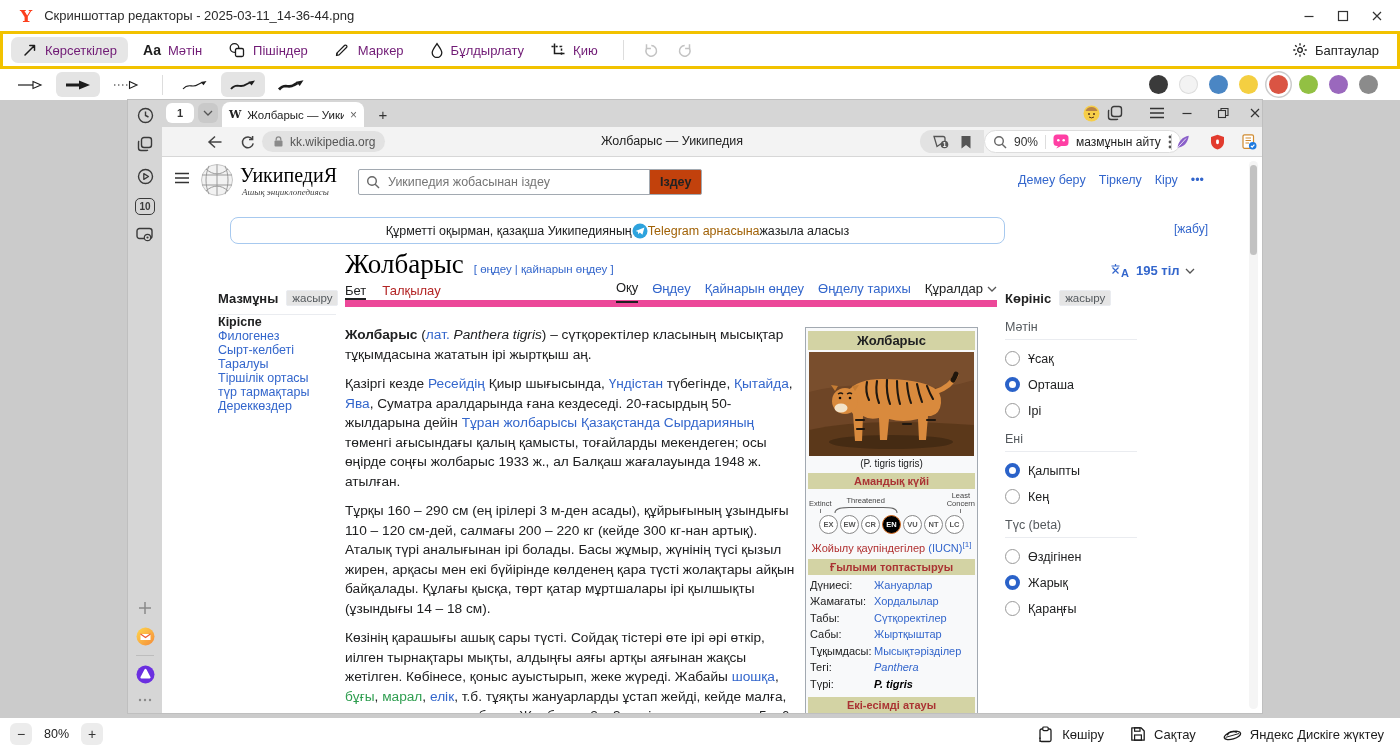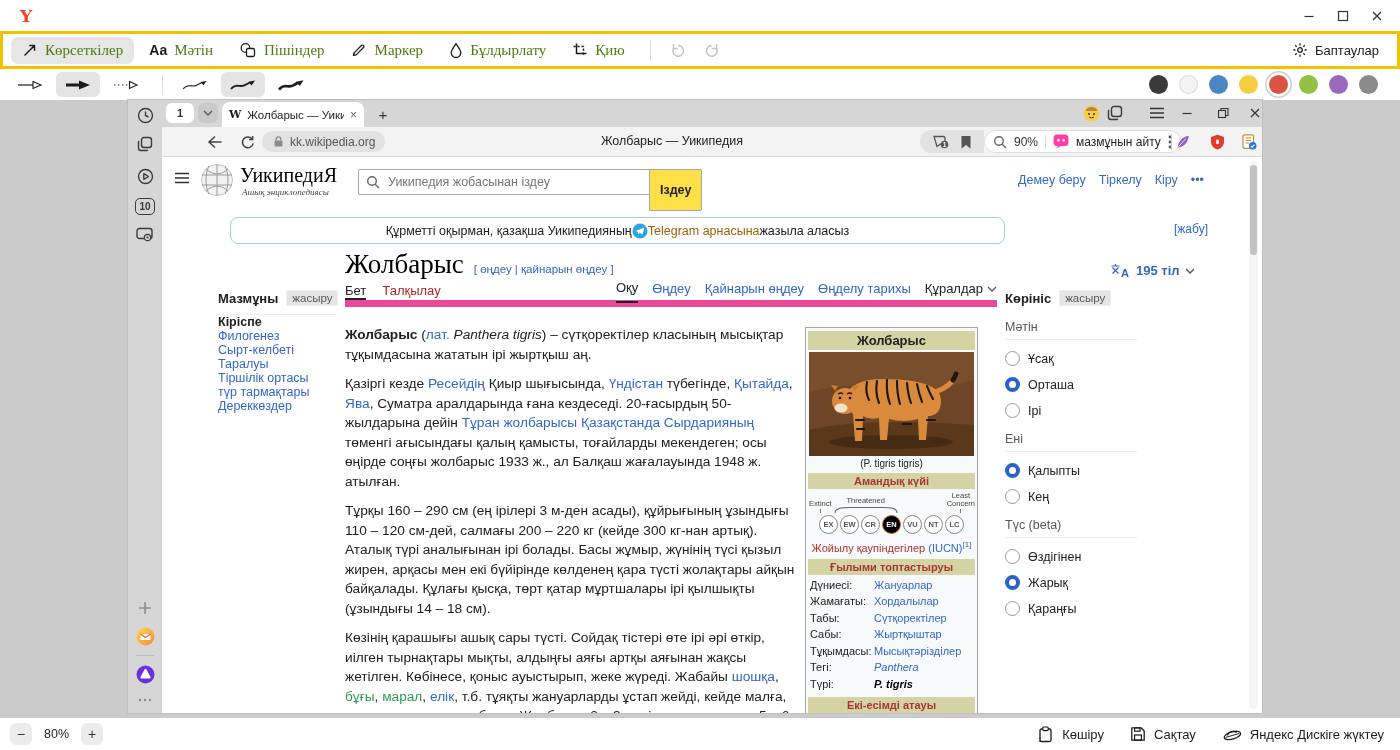--- a/index.html
+++ b/index.html
@@ -10,21 +10,21 @@
   #titlebar{position:absolute;left:0;top:0;width:1400px;height:31px;background:#fff;display:flex;align-items:center;}
   #ylogo{margin-left:20px;font-weight:bold;font-size:17px;color:#fc3f1d;font-family:"DejaVu Serif",serif;}
   #wtitle{margin-left:12px;font-size:13px;color:#2b2b2b;}
   .wctl{width:34px;height:26px;display:flex;align-items:center;justify-content:center;cursor:default;}
   #winctls{margin-left:auto;display:flex;margin-right:6px;}
   
   #toolbar{position:absolute;left:0;top:31px;width:1400px;height:38px;box-sizing:border-box;
            border:3px solid #f2c200;background:#fff;display:flex;align-items:center;padding:0 8px;}
   .tool{display:flex;align-items:center;gap:7px;padding:5px 11px;border-radius:7px;margin-right:4px;cursor:default;}
   .tool.sel{background:#e6e6e6;}
-  .tool span.lbl{font-size:15px;color:#4d7c0f;font-family:Liberation Serif, serif;}
+  .tool span.lbl{font-size:13px;color:#701a75;}
   .ic-text{font-weight:600;font-size:14px;color:#1c1c1c;}
   .vdiv{width:1px;height:20px;background:#ddd;margin:0 10px;}
   .histbtn{padding:4px 8px;border-radius:6px;}
   #settingsbtn{margin-left:auto;display:flex;align-items:center;gap:7px;margin-right:10px;}
   
   #subbar{position:absolute;left:0;top:69px;width:1400px;height:31px;background:#fff;display:flex;align-items:center;padding:0 8px;box-sizing:border-box;}
   .astyle{width:44px;height:25px;border-radius:6px;display:flex;align-items:center;justify-content:center;margin-right:4px;}
   .astyle.sel{background:#e4e4e4;}
   #palette{margin-left:auto;display:flex;align-items:center;gap:11px;margin-right:14px;}
   .swatch{width:19px;height:19px;border-radius:50%;cursor:default;}
@@ -61,21 +61,21 @@
   #whitepill .ra{font-size:12px;color:#222;}
   .pdiv{width:1px;height:14px;background:#ddd;}
   
   #wiki{position:absolute;left:34px;top:57px;width:1100px;height:556px;background:#fff;overflow:hidden;font-family:"Liberation Sans",sans-serif;}
   #wk-burger{position:absolute;left:12px;top:15px;}
   #wk-logo{position:absolute;left:38px;top:6px;}
   #wk-word{position:absolute;left:78px;top:7px;font-family:"Liberation Serif",serif;font-size:20px;color:#000;}
   #wk-tag{position:absolute;left:80px;top:30px;font-family:"Liberation Serif",serif;font-style:italic;font-size:9px;color:#444;}
   #wk-search{position:absolute;left:196px;top:12px;width:292px;height:26px;border:1px solid #a2a9b1;border-radius:2px 0 0 2px;box-sizing:border-box;display:flex;align-items:center;padding:0 7px;gap:6px;background:#fff;}
   #wk-search input{border:none;outline:none;flex:1;font-size:12.5px;color:#333;font-family:"Liberation Sans",sans-serif;background:transparent;}
-  #wk-searchbtn{position:absolute;left:487px;top:12px;height:42px;border:1px solid #a2a9b1;background:#fde047;box-sizing:border-box;padding:0 10px;font-weight:bold;font-size:12.5px;display:flex;align-items:center;border-radius:0 2px 2px 0;}
+  #wk-searchbtn{position:absolute;left:487px;top:12px;height:26px;border:1px solid #a2a9b1;background:#c2410c;box-sizing:border-box;padding:0 10px;font-weight:bold;font-size:12.5px;display:flex;align-items:center;border-radius:0 2px 2px 0;}
   #wk-toplinks{position:absolute;right:58px;top:16px;display:flex;gap:13px;font-size:12.5px;}
   #wk-toplinks .lk{color:#36c;}
   #wk-banner{position:absolute;left:68px;top:60px;width:775px;height:27px;border:1px solid #a7c9ef;border-radius:8px;display:flex;align-items:center;justify-content:center;gap:0;font-size:12.5px;color:#202122;box-sizing:border-box;}
   #wk-close-banner{position:absolute;left:1012px;top:65px;font-size:12px;color:#36c;}
   #wk-titlerow{position:absolute;left:183px;top:92px;display:flex;align-items:baseline;gap:10px;}
   #wk-title{font-family:"Liberation Serif",serif;font-size:27px;color:#000;}
   #wk-editlinks{font-size:11.5px;color:#36c;}
   #wk-lang{position:absolute;left:948px;top:106px;display:flex;align-items:center;gap:5px;font-size:13px;color:#36c;font-weight:bold;}
   #wk-tabs{position:absolute;left:183px;top:126px;width:652px;height:24px;border-bottom:7px solid #ec4899;box-sizing:border-box;display:flex;font-size:13px;}
   #wk-tabs .tabl{display:flex;gap:16px;}
@@ -142,20 +142,21 @@
   #sb-actions{margin-left:auto;display:flex;align-items:center;gap:26px;margin-right:16px;}
   .sb-act{display:flex;align-items:center;gap:8px;font-size:13px;color:#1c1c1c;}
   svg{display:block;}
 </style>
 </head>
 <body>
 <div id="app">
 
   <div id="titlebar">
     <span id="ylogo">Y</span>
+    <span id="wtitle">Скриншоттар редакторы - 2025-03-11_14-36-44.png</span>
     <div id="winctls">
       <div class="wctl">
           <svg width="12" height="12">
             <path d="M1.5 6.5 h9" stroke="#333" stroke-width="1.2"></path>
           </svg>
         </div>
       <div class="wctl">
           <svg width="12" height="12">
             <rect x="1.5" y="1.5" width="9" height="9" fill="none" stroke="#333" stroke-width="1.2"></rect>
           </svg>

